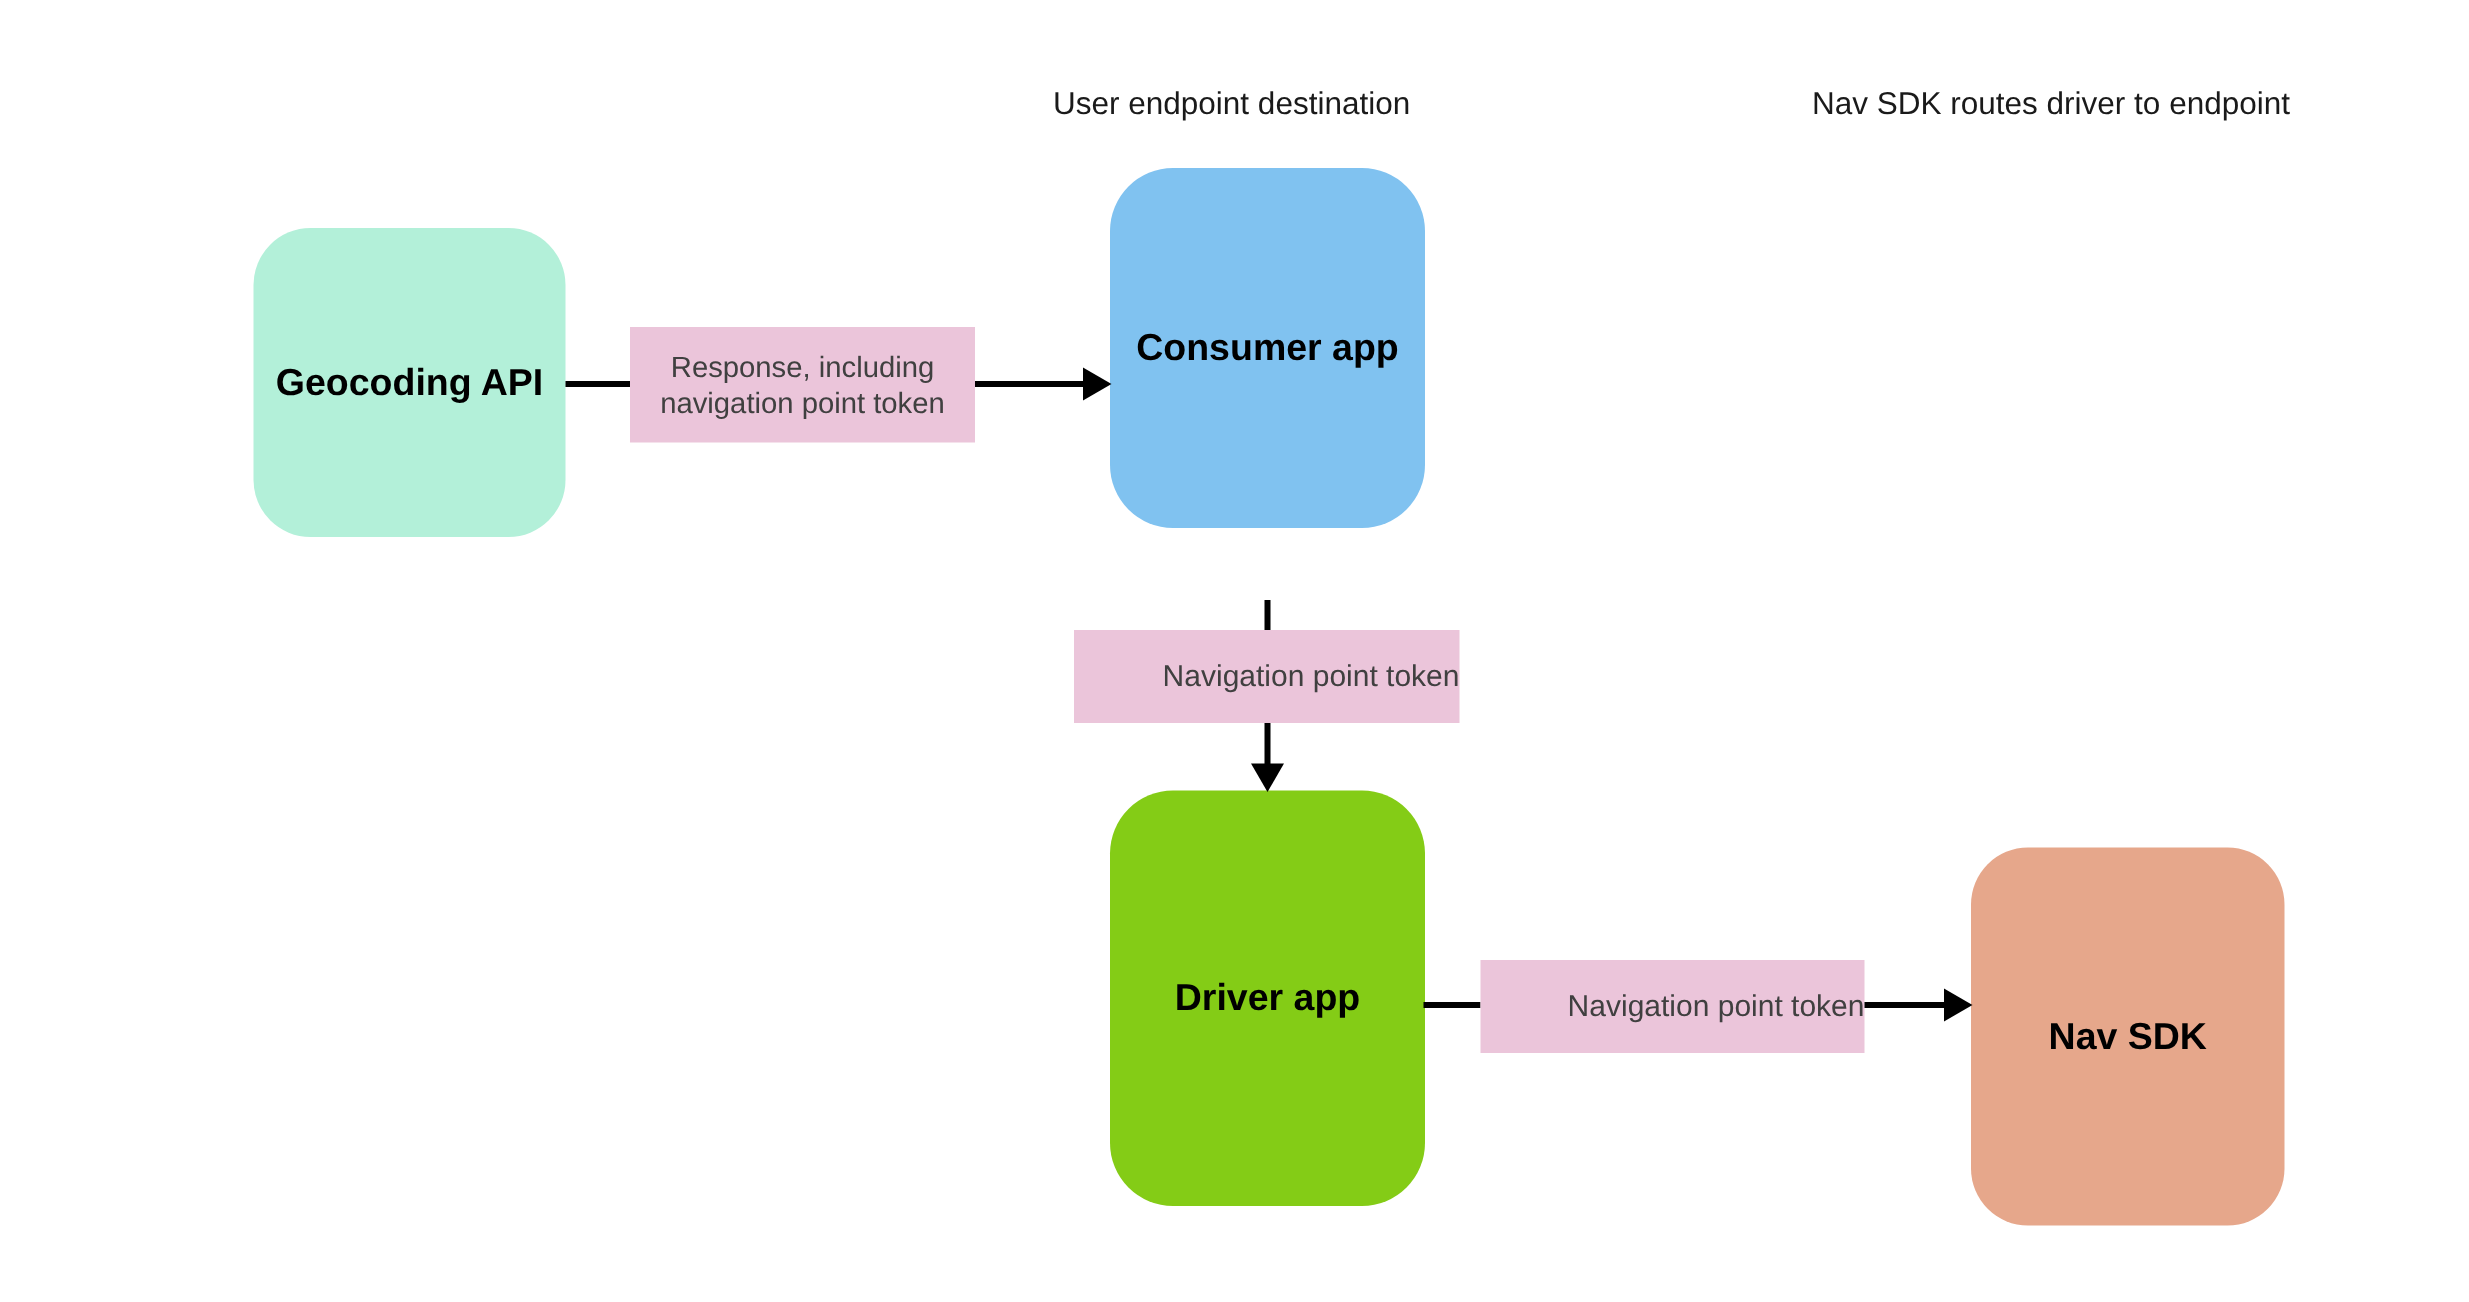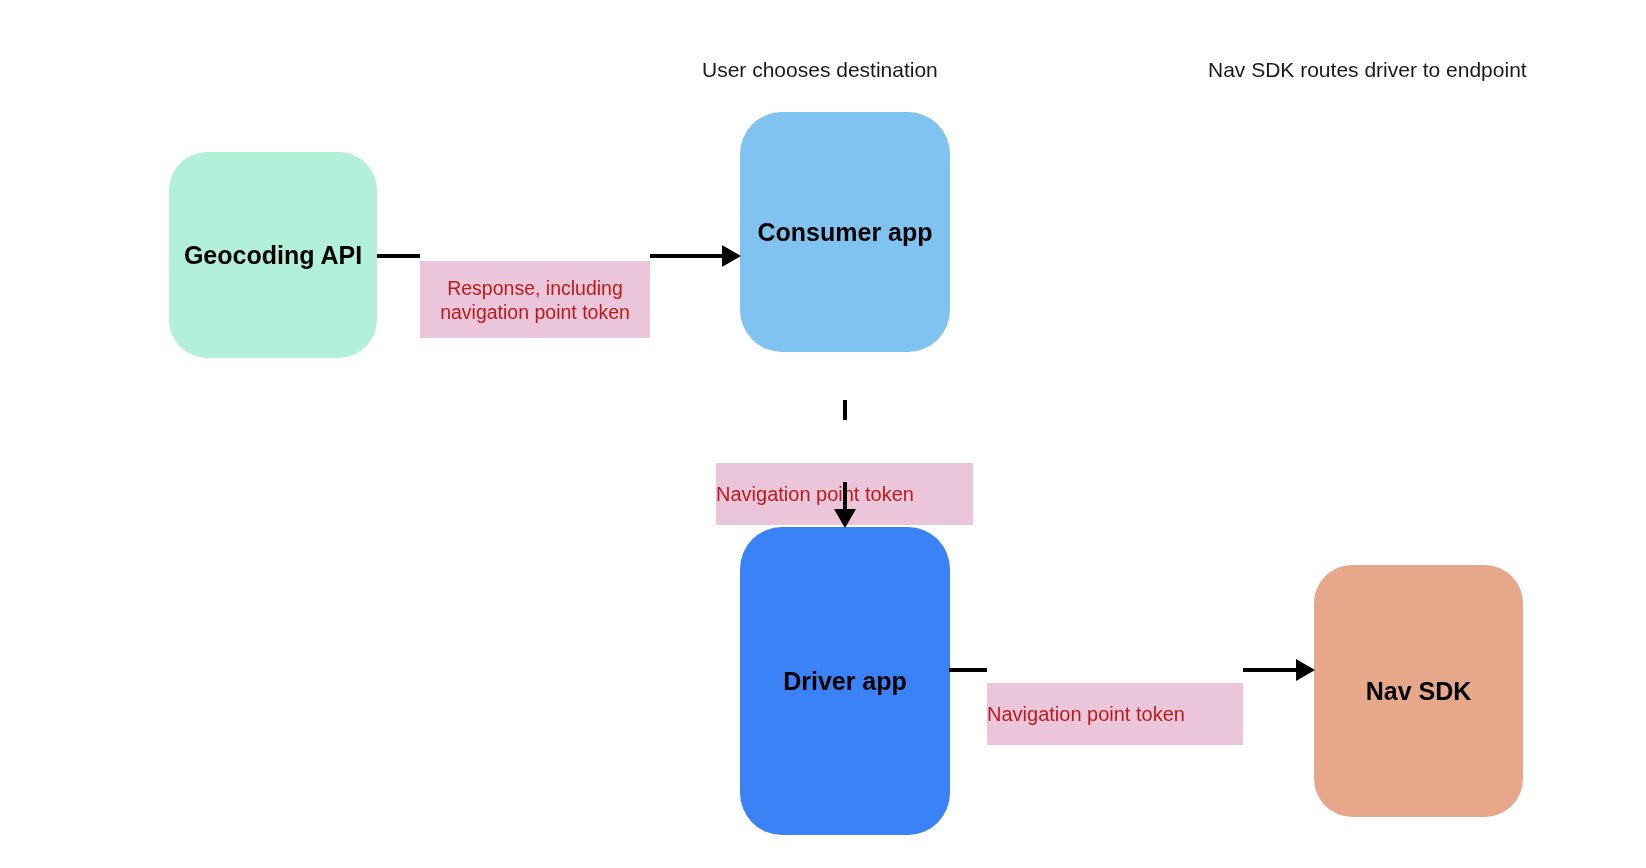--- a/index.html
+++ b/index.html
@@ -28,26 +28,25 @@
     font-weight:bold;
     font-size:25px;
     color:#000000;
   }
   .node.square{border-radius:38px;}
   .node.tall{border-radius:42px;}
   .edge-label{
     position:absolute;
     display:flex;
     align-items:center;
-    justify-content:flex-start;
+    justify-content:flex-end;
     text-align:center;
     font-size:20px;
     line-height:25px;
-    color:#b91c1c;
-    margin-top:43px;
+    color:#404040;
   }
   .edge-line{
     position:absolute;
     background:#000000;
   }
   .arrow-head-right{
     position:absolute;
     width:0;height:0;
     border-top:11px solid transparent;
     border-bottom:11px solid transparent;
@@ -59,32 +58,32 @@
     border-left:11px solid transparent;
     border-right:11px solid transparent;
     border-top:19px solid #000000;
   }
 </style>
 </head>
 <body>
 
 <div class="canvas">
 
-  <div class="col-header" style="left:702px;">User chooses destination</div>
+  <div class="col-header" style="left:702px;">User endpoint destination</div>
   <div class="col-header" style="left:1208px;">Nav SDK routes driver to endpoint</div>
 
   <div class="node square" style="left: 169px; top: 152px; width: 208px; height: 206px; background-color: rgb(179, 240, 217);">
     <span>Geocoding API</span>
   </div>
 
   <div class="node tall" style="left: 740px; top: 112px; width: 210px; height: 240px; background-color: rgb(128, 194, 240);">
     <span>Consumer app</span>
   </div>
 
-  <div class="node tall" style="left: 740px; top: 527px; width: 210px; height: 308px; background-color: #3b82f6;">
+  <div class="node tall" style="left: 740px; top: 527px; width: 210px; height: 277px; background-color: #84cc16;">
     <span>Driver app</span>
   </div>
 
   <div class="node square" style="left: 1314px; top: 565px; width: 209px; height: 252px; background-color: rgb(230, 167, 139);">
     <span>Nav SDK</span>
   </div>
 
   <div class="edge-line" style="left:377px;top:254px;width:43px;height:4px;"></div>
   <div class="edge-label" style="left: 420px; top: 218px; width: 230px; height: 77px; padding: 0px 8px; box-sizing: border-box; font-size: 19.5px; line-height: 24px; background-color: rgb(235, 197, 218);">
     <span>Response, including navigation point token</span>

